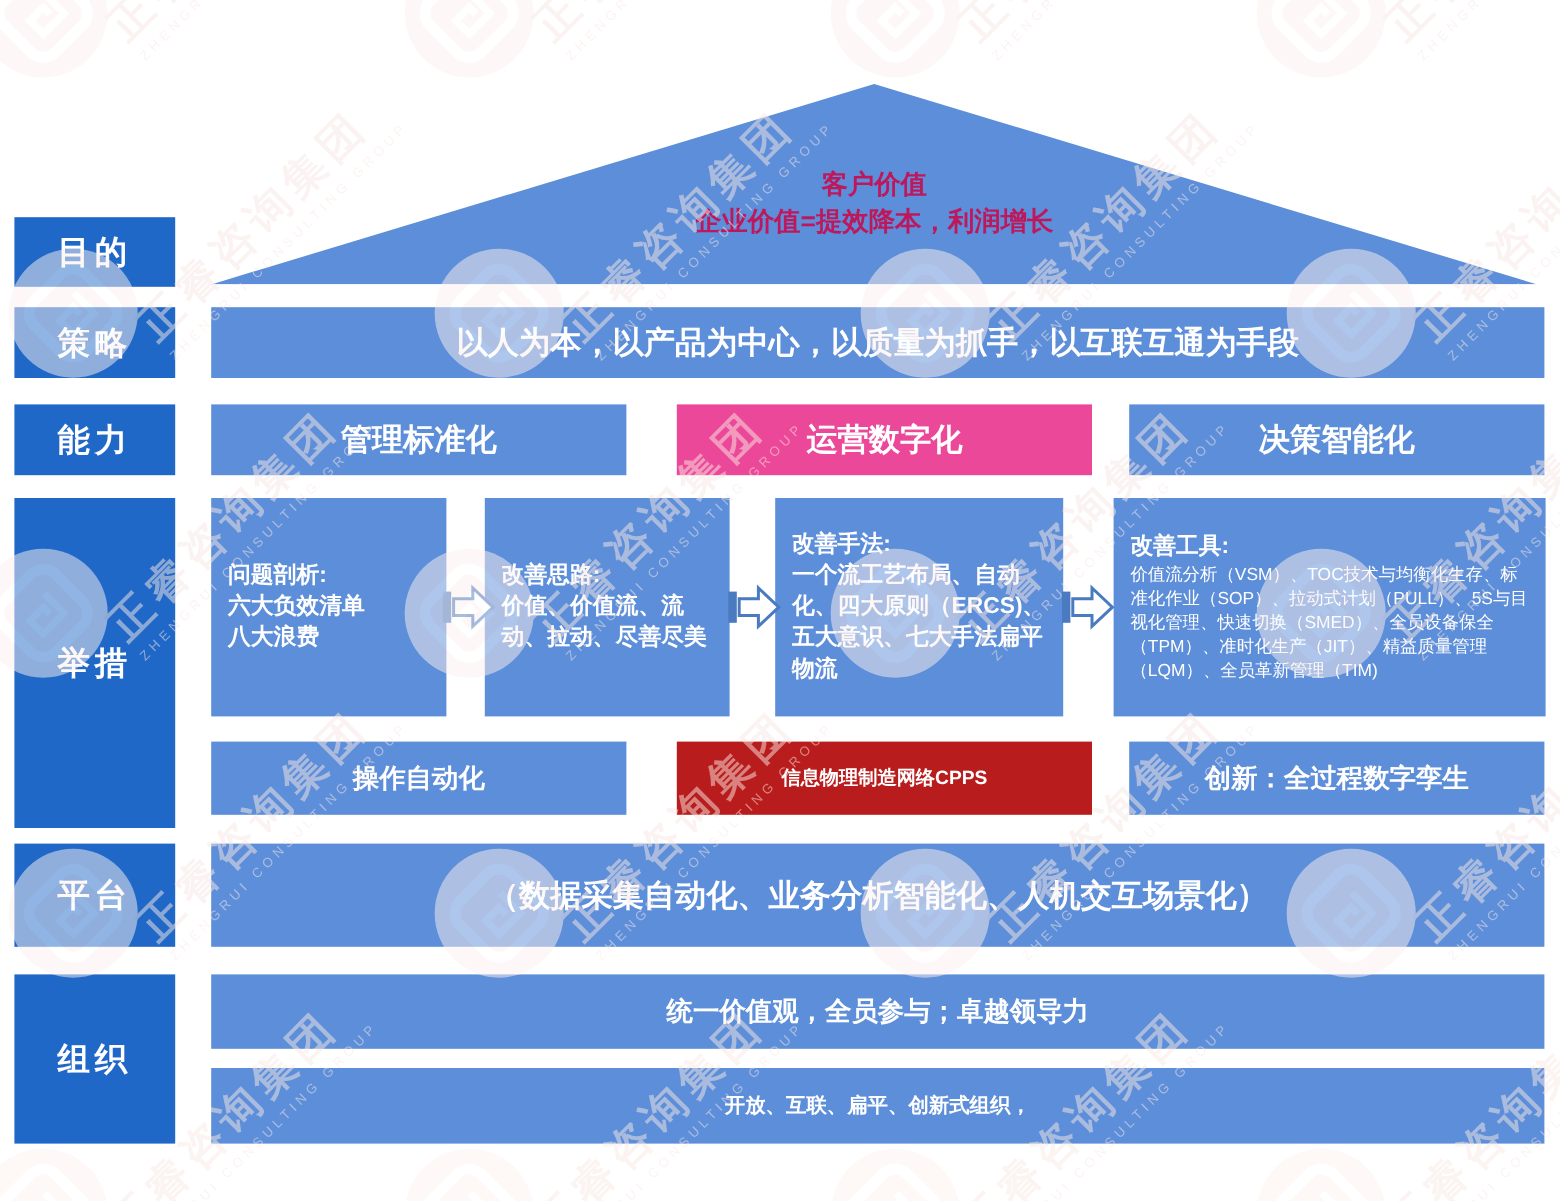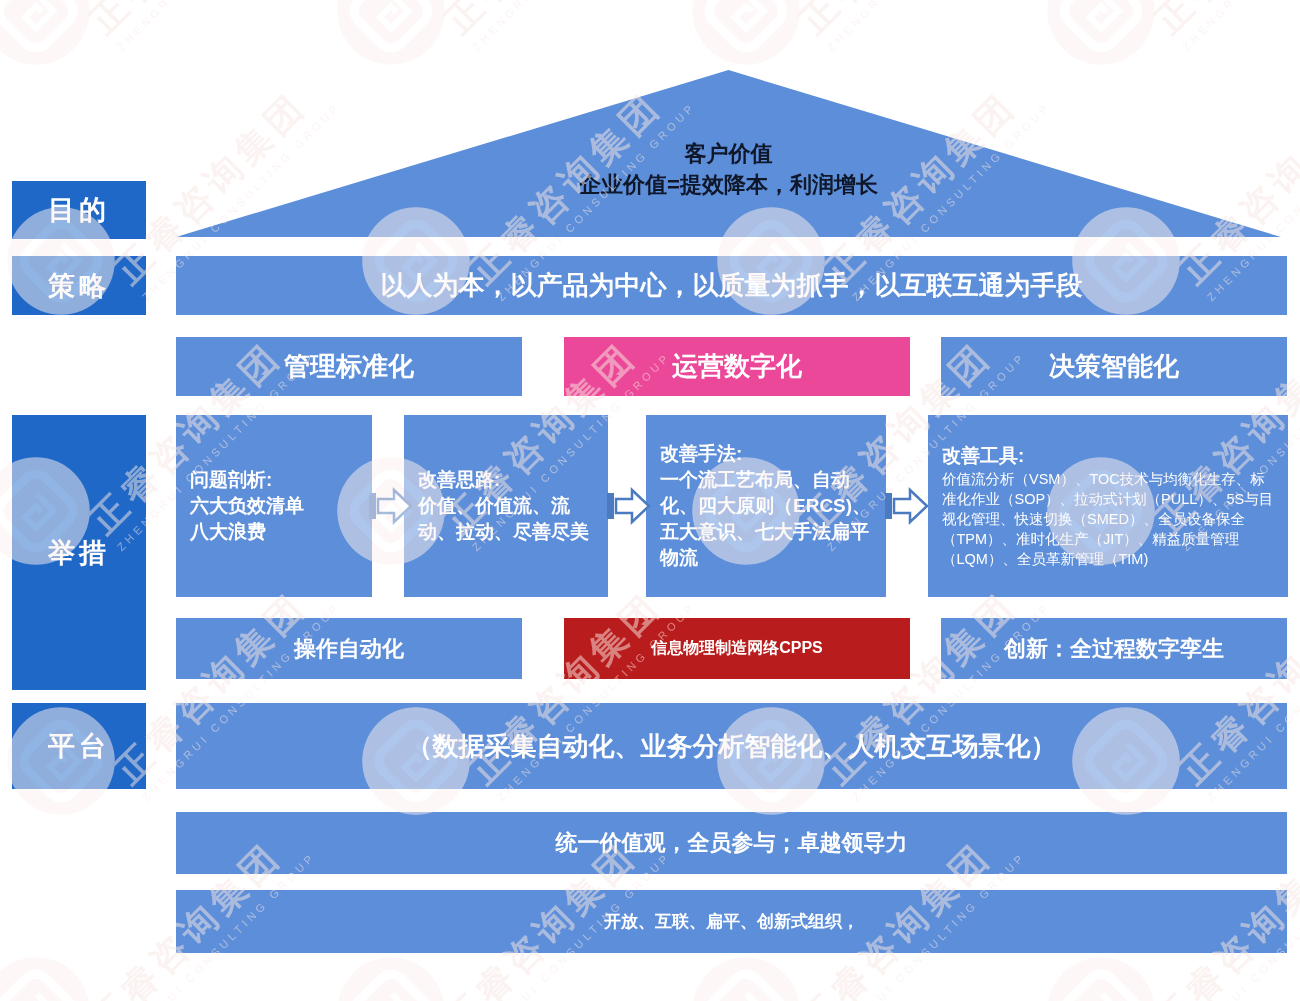--- a/index.html
+++ b/index.html
@@ -20,21 +20,21 @@
   }
   .bar-text{font-size:26px;}
   .two-line{flex-direction:column;line-height:35px;}
   
   .roof{
     position:absolute;left:176px;top:70px;width:1105px;height:167px;
     clip-path:polygon(50% 0,100% 100%,0 100%);
   }
   .roof-text{
     position:absolute;left:176px;top:138px;width:1105px;
-    text-align:center;color:#0f172a;font-size:22px;font-weight:700;line-height:31px;
+    text-align:center;color:#be185d;font-size:22px;font-weight:700;line-height:31px;
   }
   
   .mbox{
     position:absolute;top:415px;height:182px;box-sizing:border-box;
     display:flex;flex-direction:column;justify-content:center;
     color:#ffffff;text-align:left;padding:4px 14px;
   }
   .mbox .m-title{font-size:19px;font-weight:700;line-height:26px;white-space:pre-line;}
   .mbox .m-body{font-size:19px;font-weight:700;line-height:26px;white-space:pre-line;}
   .mbox.small .m-body{font-size:14.5px;font-weight:400;line-height:20px;}
@@ -63,25 +63,31 @@
       <div>客户价值</div>
       <div>企业价值=提效降本，利润增长</div>
     </div>
 
     <div class="side-label" style="top:181px;height:58px;background:#2068c8;">
       <span>目的</span>
     </div>
     <div class="side-label" style="top:256px;height:59px;background:#2068c8;">
       <span>策略</span>
     </div>
+    <div class="side-label" style="top:337px;height:59px;background:#2068c8;">
+      <span>能力</span>
+    </div>
     <div class="side-label" style="top:415px;height:275px;background:#2068c8;">
       <span>举措</span>
     </div>
     <div class="side-label" style="top:703px;height:86px;background:#2068c8;">
       <span>平台</span>
+    </div>
+    <div class="side-label" style="top:812px;height:141px;background:#2068c8;">
+      <span>组织</span>
     </div>
 
     <div class="cbox bar-text" style="left:176px;top:256px;width:1111px;height:59px;background:#5d8ed9;">
       <span>以人为本，以产品为中心，以质量为抓手，以互联互通为手段</span>
     </div>
 
     <div class="cbox bar-text" style="left:176px;top:337px;width:346px;height:59px;background:#5d8ed9;">
       <span>管理标准化</span>
     </div>
     <div class="cbox bar-text" style="left:564px;top:337px;width:346px;height:59px;background:#ec4899;">

